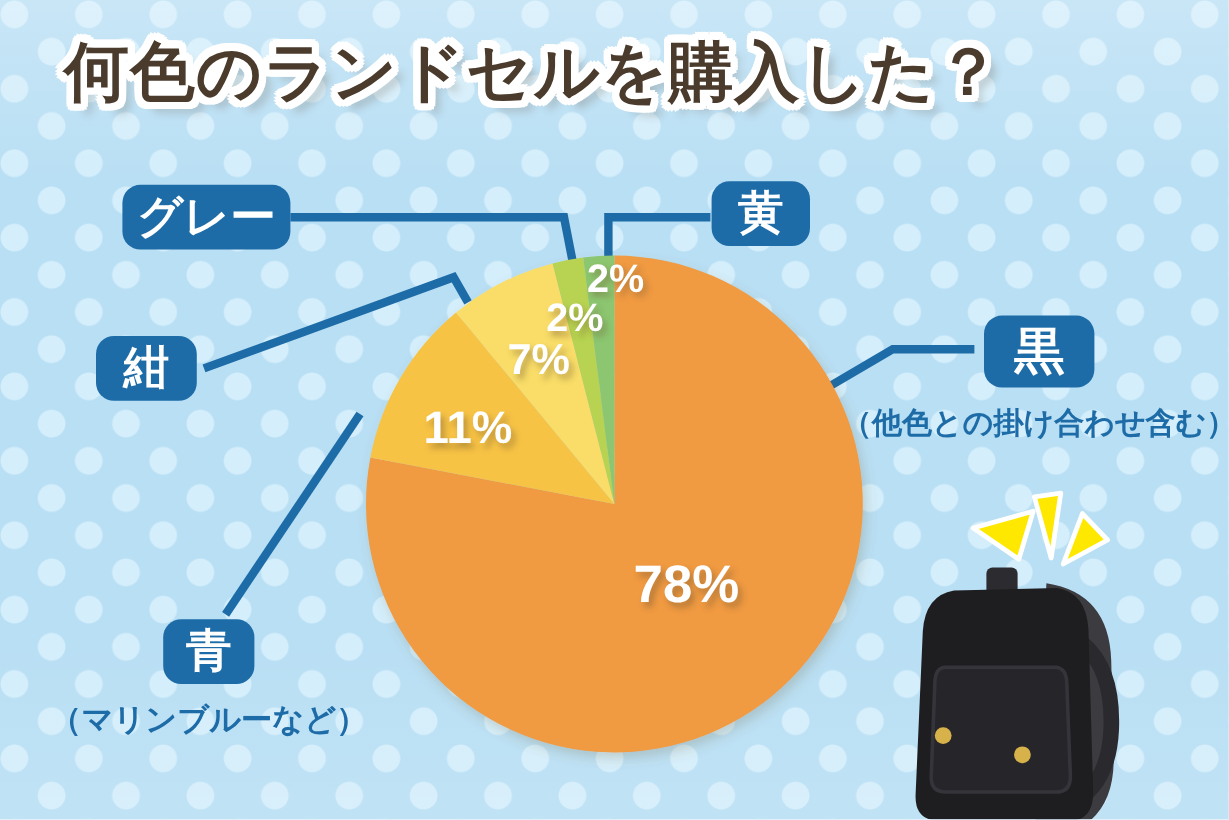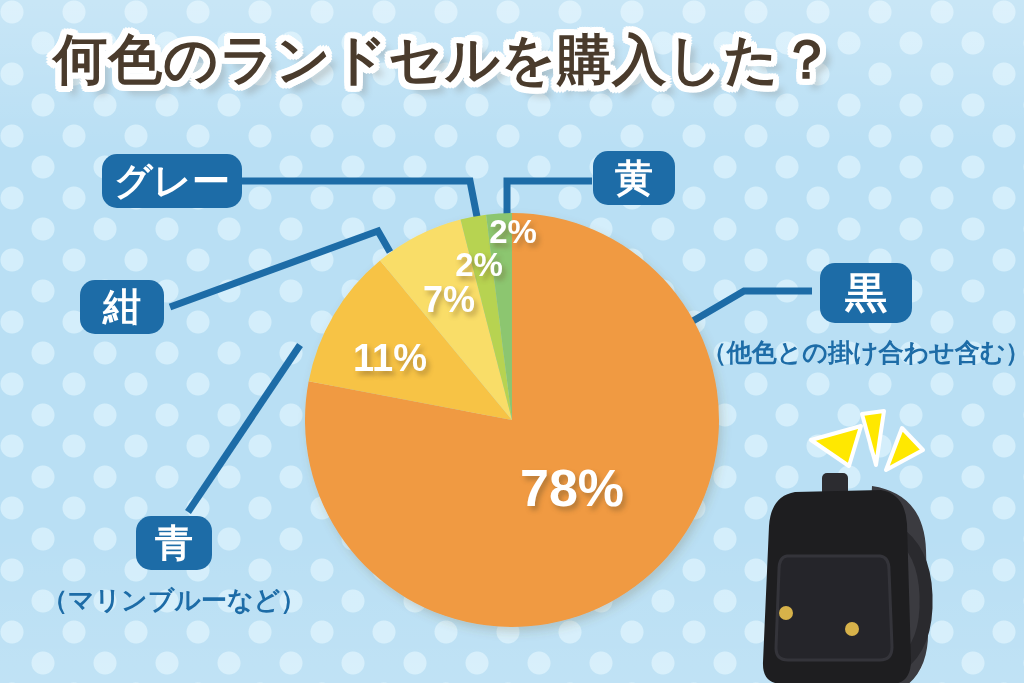--- a/index.html
+++ b/index.html
@@ -124,21 +124,21 @@
     </defs>
     <g id="pie-slices" filter="url(#pieShadow)">
         <path d="M 512 420 L 512.00 213.00 A 207 207 0 1 1 308.67 381.21 Z" fill="#f09a42"></path>
         <path d="M 512 420 L 308.67 381.21 A 207 207 0 0 1 380.05 260.50 Z" fill="#f7c344"></path>
         <path d="M 512 420 L 380.05 260.50 A 207 207 0 0 1 460.52 219.50 Z" fill="#f9dd68"></path>
         <path d="M 512 420 L 460.52 219.50 A 207 207 0 0 1 486.06 214.63 Z" fill="#b7d351"></path>
         <path d="M 512 420 L 486.06 214.63 A 207 207 0 0 1 512.00 213.00 Z" fill="#8cc66f"></path>
       </g>
   </svg>
 
-  <div class="pct" style="left:572px; top:488px; font-size:52px;">78%</div>
+  <div class="pct" style="left:572px; top:488px; font-size:44px;">78%</div>
   <div class="pct" style="left:390px; top:358px; font-size:38px;text-align:center;">11%</div>
   <div class="pct" style="left:449px; top:300px; font-size:36px;">7%</div>
   <div class="pct" style="left:479px; top:265px; font-size:33px;">2%</div>
   <div class="pct" style="left:513px; top:232px; font-size:33px;">2%</div>
 
   <div class="chip" style="left:172px; top:181px; width:140px; height:54px; font-size:38px;">グレー</div>
 
   <div class="chip" style="left:122px; top:307px; width:84px; height:54px; font-size:38px;">紺</div>
 
   <div class="chip" style="left:174px; top:543px; width:76px; height:54px; font-size:38px;">青</div>

